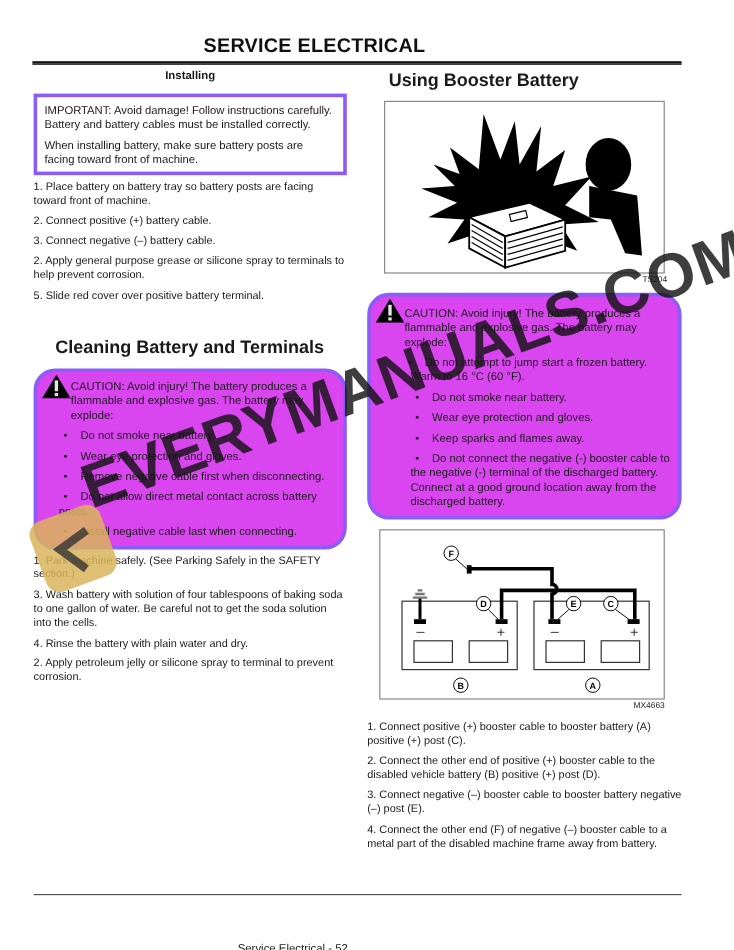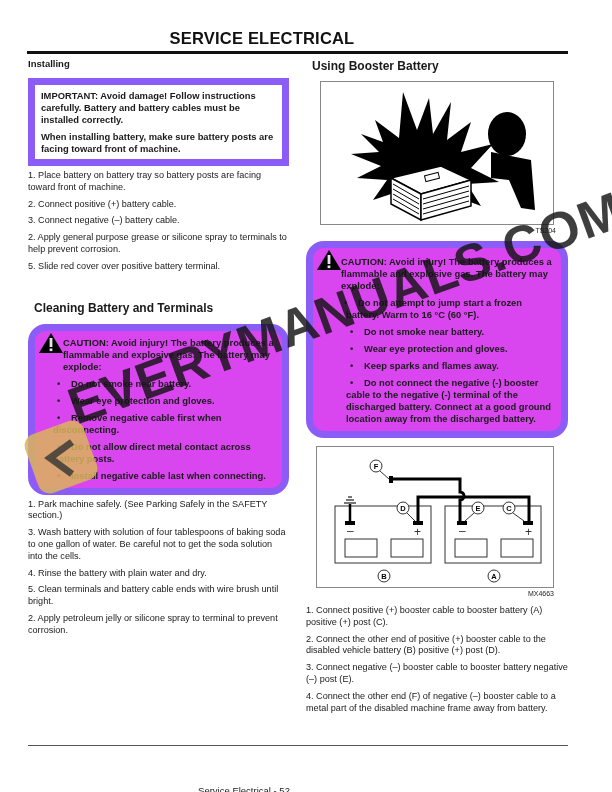--- a/index.html
+++ b/index.html
@@ -11,24 +11,24 @@
     position: absolute; left: 0; width: 524px; top: 29px; text-align: center;
     font-weight: bold; font-size: 16.5px; letter-spacing: 0.2px; color: #111;
   }
   .rule-double {
     position: absolute; left: 27px; width: 541px; top: 51px; height: 3px;
     border-top: 2px solid #111; border-bottom: 1px solid #111; box-sizing: border-box;
   }
   .col { position: absolute; top: 58px; }
   .col-left { left: 28px; width: 261px; }
   .col-right { left: 306px; width: 262px; }
-  .sub-heading { font-weight: bold; font-size: 9.5px; margin: 0 0 9px 0; }
-  .section-heading { font-weight: bold; font-size: 12px; margin: 6px; }
+  .sub-heading { font-weight: bold; font-size: 9.5px; margin: 0 0 9px 0; text-align: center; }
+  .section-heading { font-weight: bold; font-size: 15px; margin: 18px; }
   .box {
-    border: 7px solid #8b5cf6; box-sizing: border-box; font-weight: bold;
+    border: 3px solid #8b5cf6; box-sizing: border-box; font-weight: normal;
     font-size: 9.4px; line-height: 12px;
   }
   .box-important { background: #fff; padding: 5px 6px 4px 6px; }
   .box-important p { margin: 0 0 5px 0; }
   .box-caution { background: #d946ef; padding: 4px 6px 4px 4px; position: relative; border-radius: 18px; }
   .caution-head { position: relative; padding-left: 24px; text-indent: 0; }
   .warn-icon { position: absolute; left: 0; top: -4px; width: 24px; height: 20px; }
   .bullet { margin: 5px 0 0 0; }
   .bullet .dot { display: inline-block; width: 18px; padding-left: 4px; box-sizing: border-box; }
   .steps { font-size: 9.1px; line-height: 11.8px; }
@@ -81,21 +81,20 @@
     <div class="bullet" style="padding-left:14px;"><span class="dot">•</span><span>Wear eye protection and gloves.</span></div>
     <div class="bullet" style="padding-left:14px;"><span class="dot">•</span><span>Remove negative cable first when disconnecting.</span></div>
     <div class="bullet" style="padding-left:14px;"><span class="dot">•</span><span>Do not allow direct metal contact across battery posts.</span></div>
     <div class="bullet" style="padding-left:14px; margin-bottom:2px;"><span class="dot">•</span><span>Install negative cable last when connecting.</span></div>
   </div>
 
   <div class="steps">
     <p>1.  Park machine safely. (See Parking Safely in the SAFETY section.)</p>
     <p>3.  Wash battery with solution of four tablespoons of baking soda to one gallon of water. Be careful not to get the soda solution into the cells.</p>
     <p>4.  Rinse the battery with plain water and dry.</p>
-    <p>5.  Clean terminals and battery cable ends with wire brush until bright.</p>
     <p>2.  Apply petroleum jelly or silicone spray to terminal to prevent corrosion.</p>
   </div>
 </div>
 
 <div class="col col-right">
   <div class="section-heading" style="margin-bottom:8px; margin-top:1px;">Using Booster Battery</div>
 
   <div class="figure-box" style="margin-left:14px; width:234px; height:144px;">
     <svg width="232" height="142" viewBox="0 0 232 142">
 

